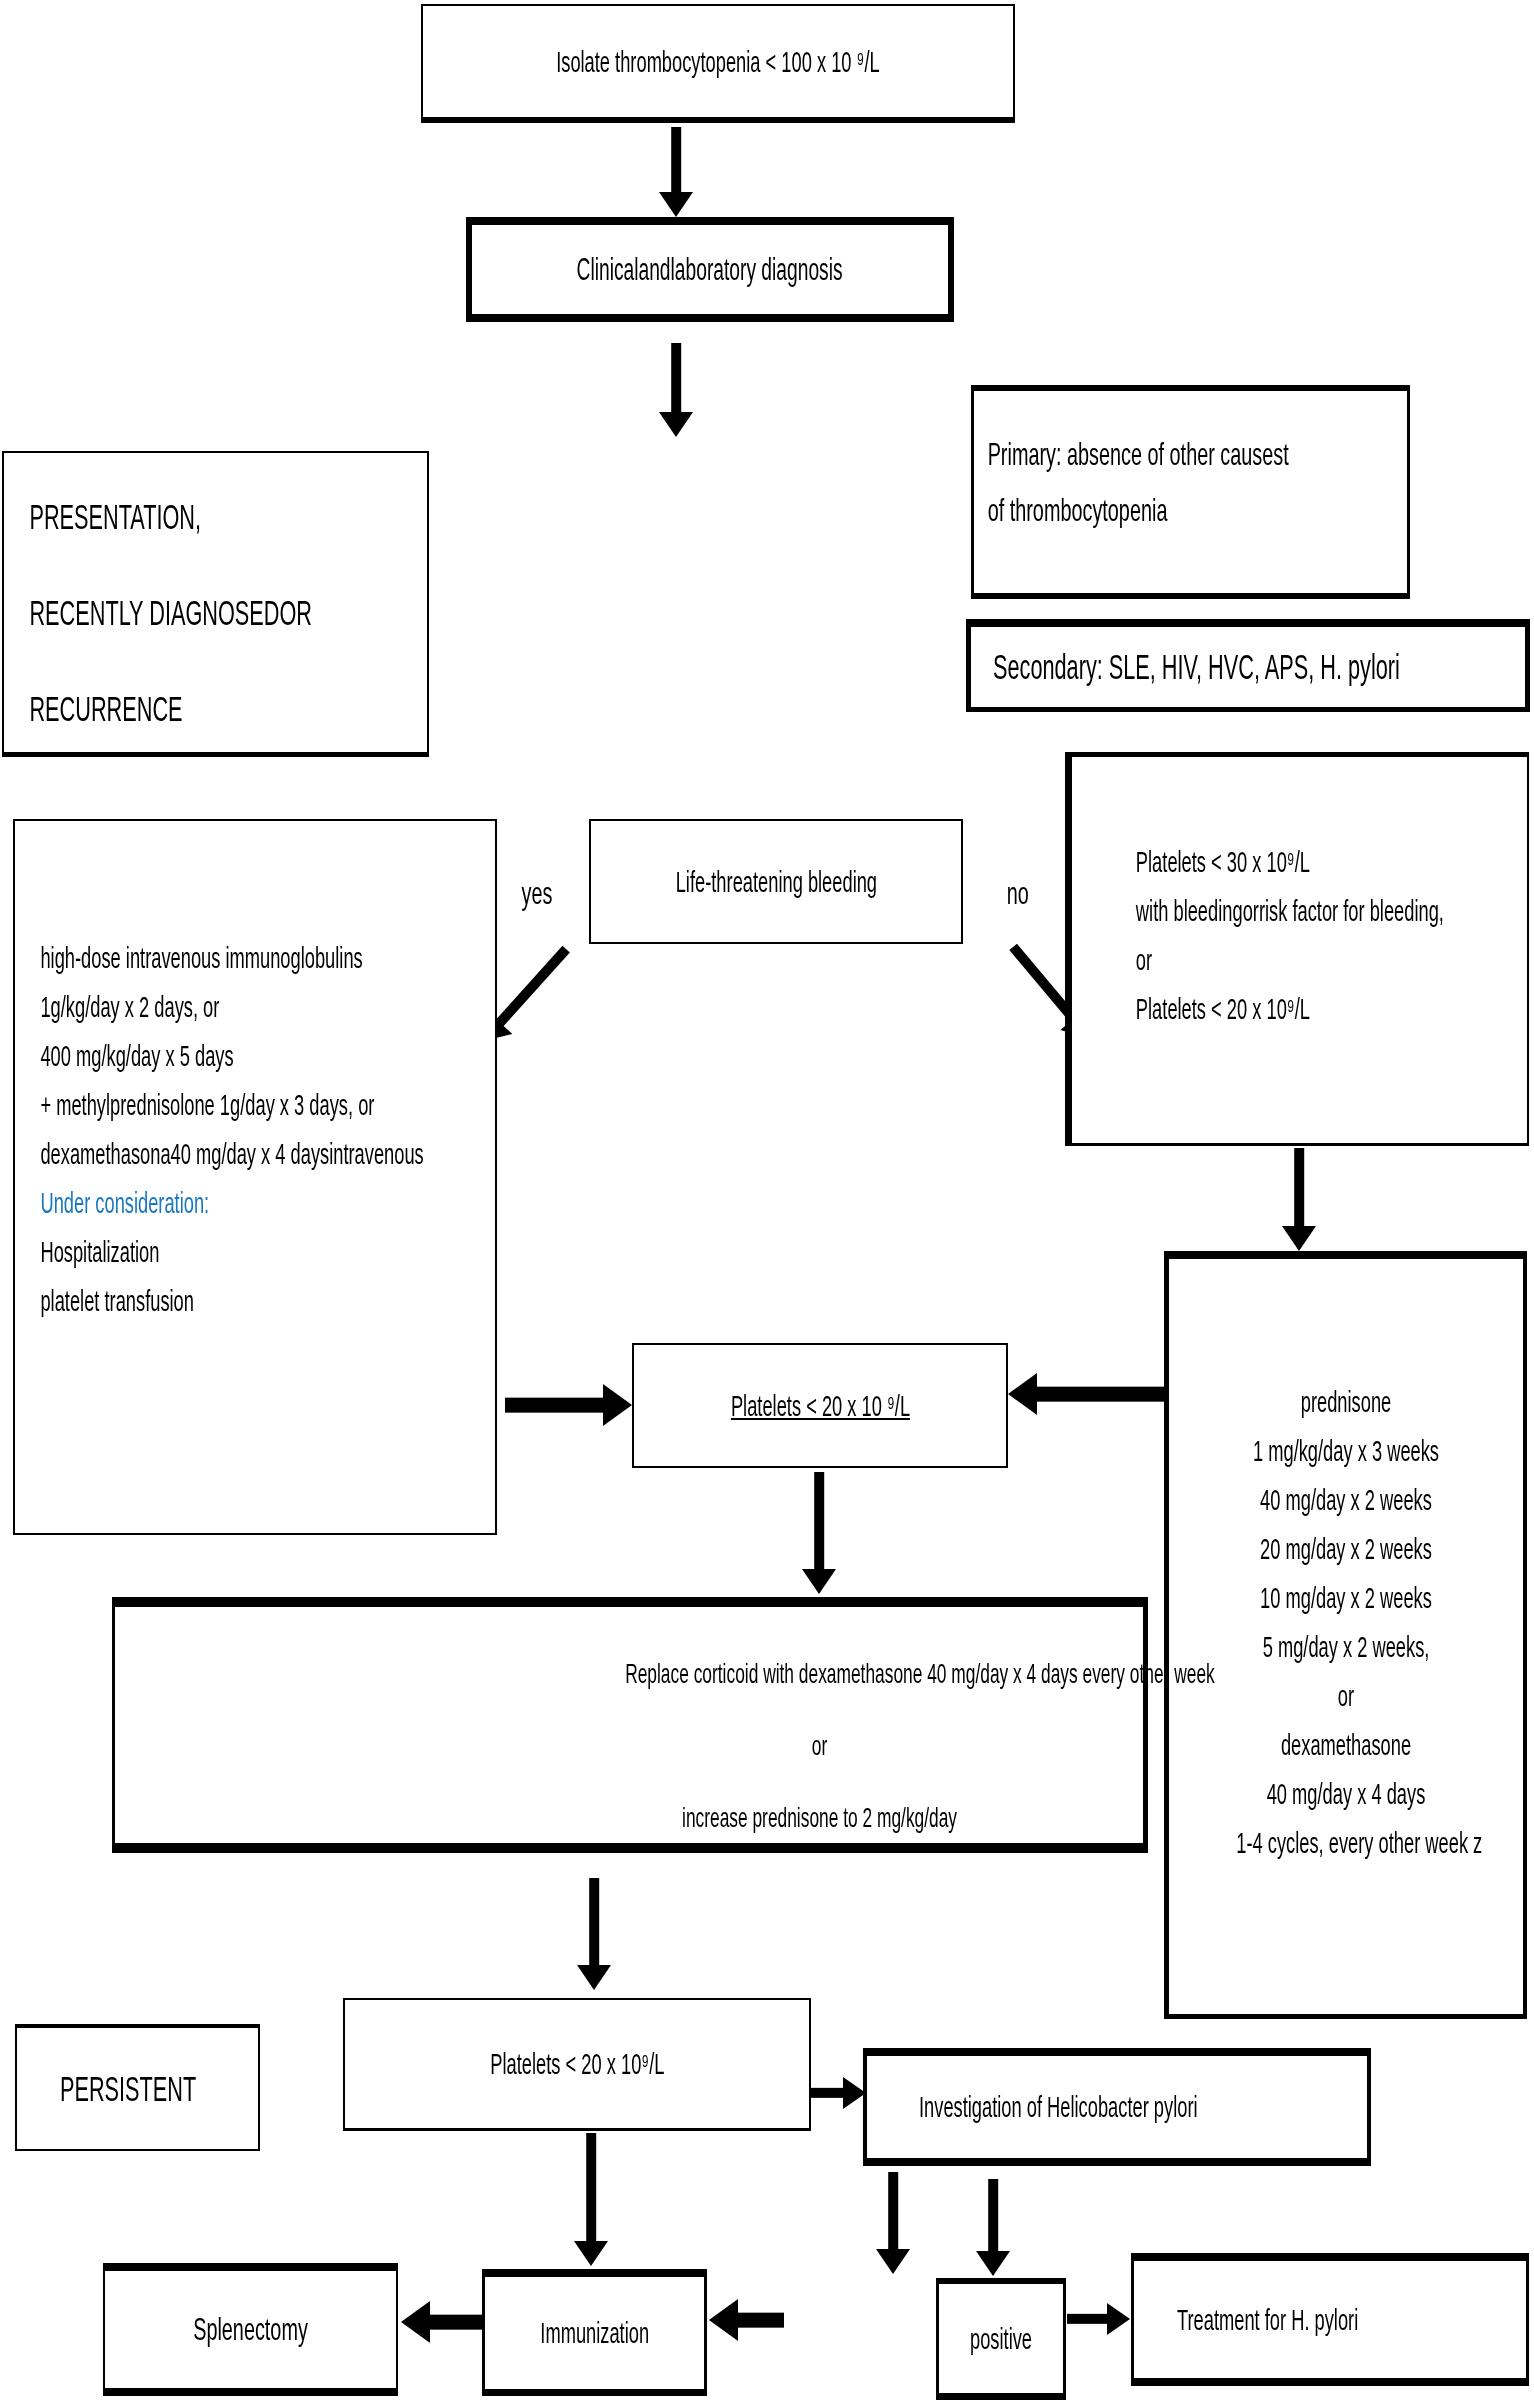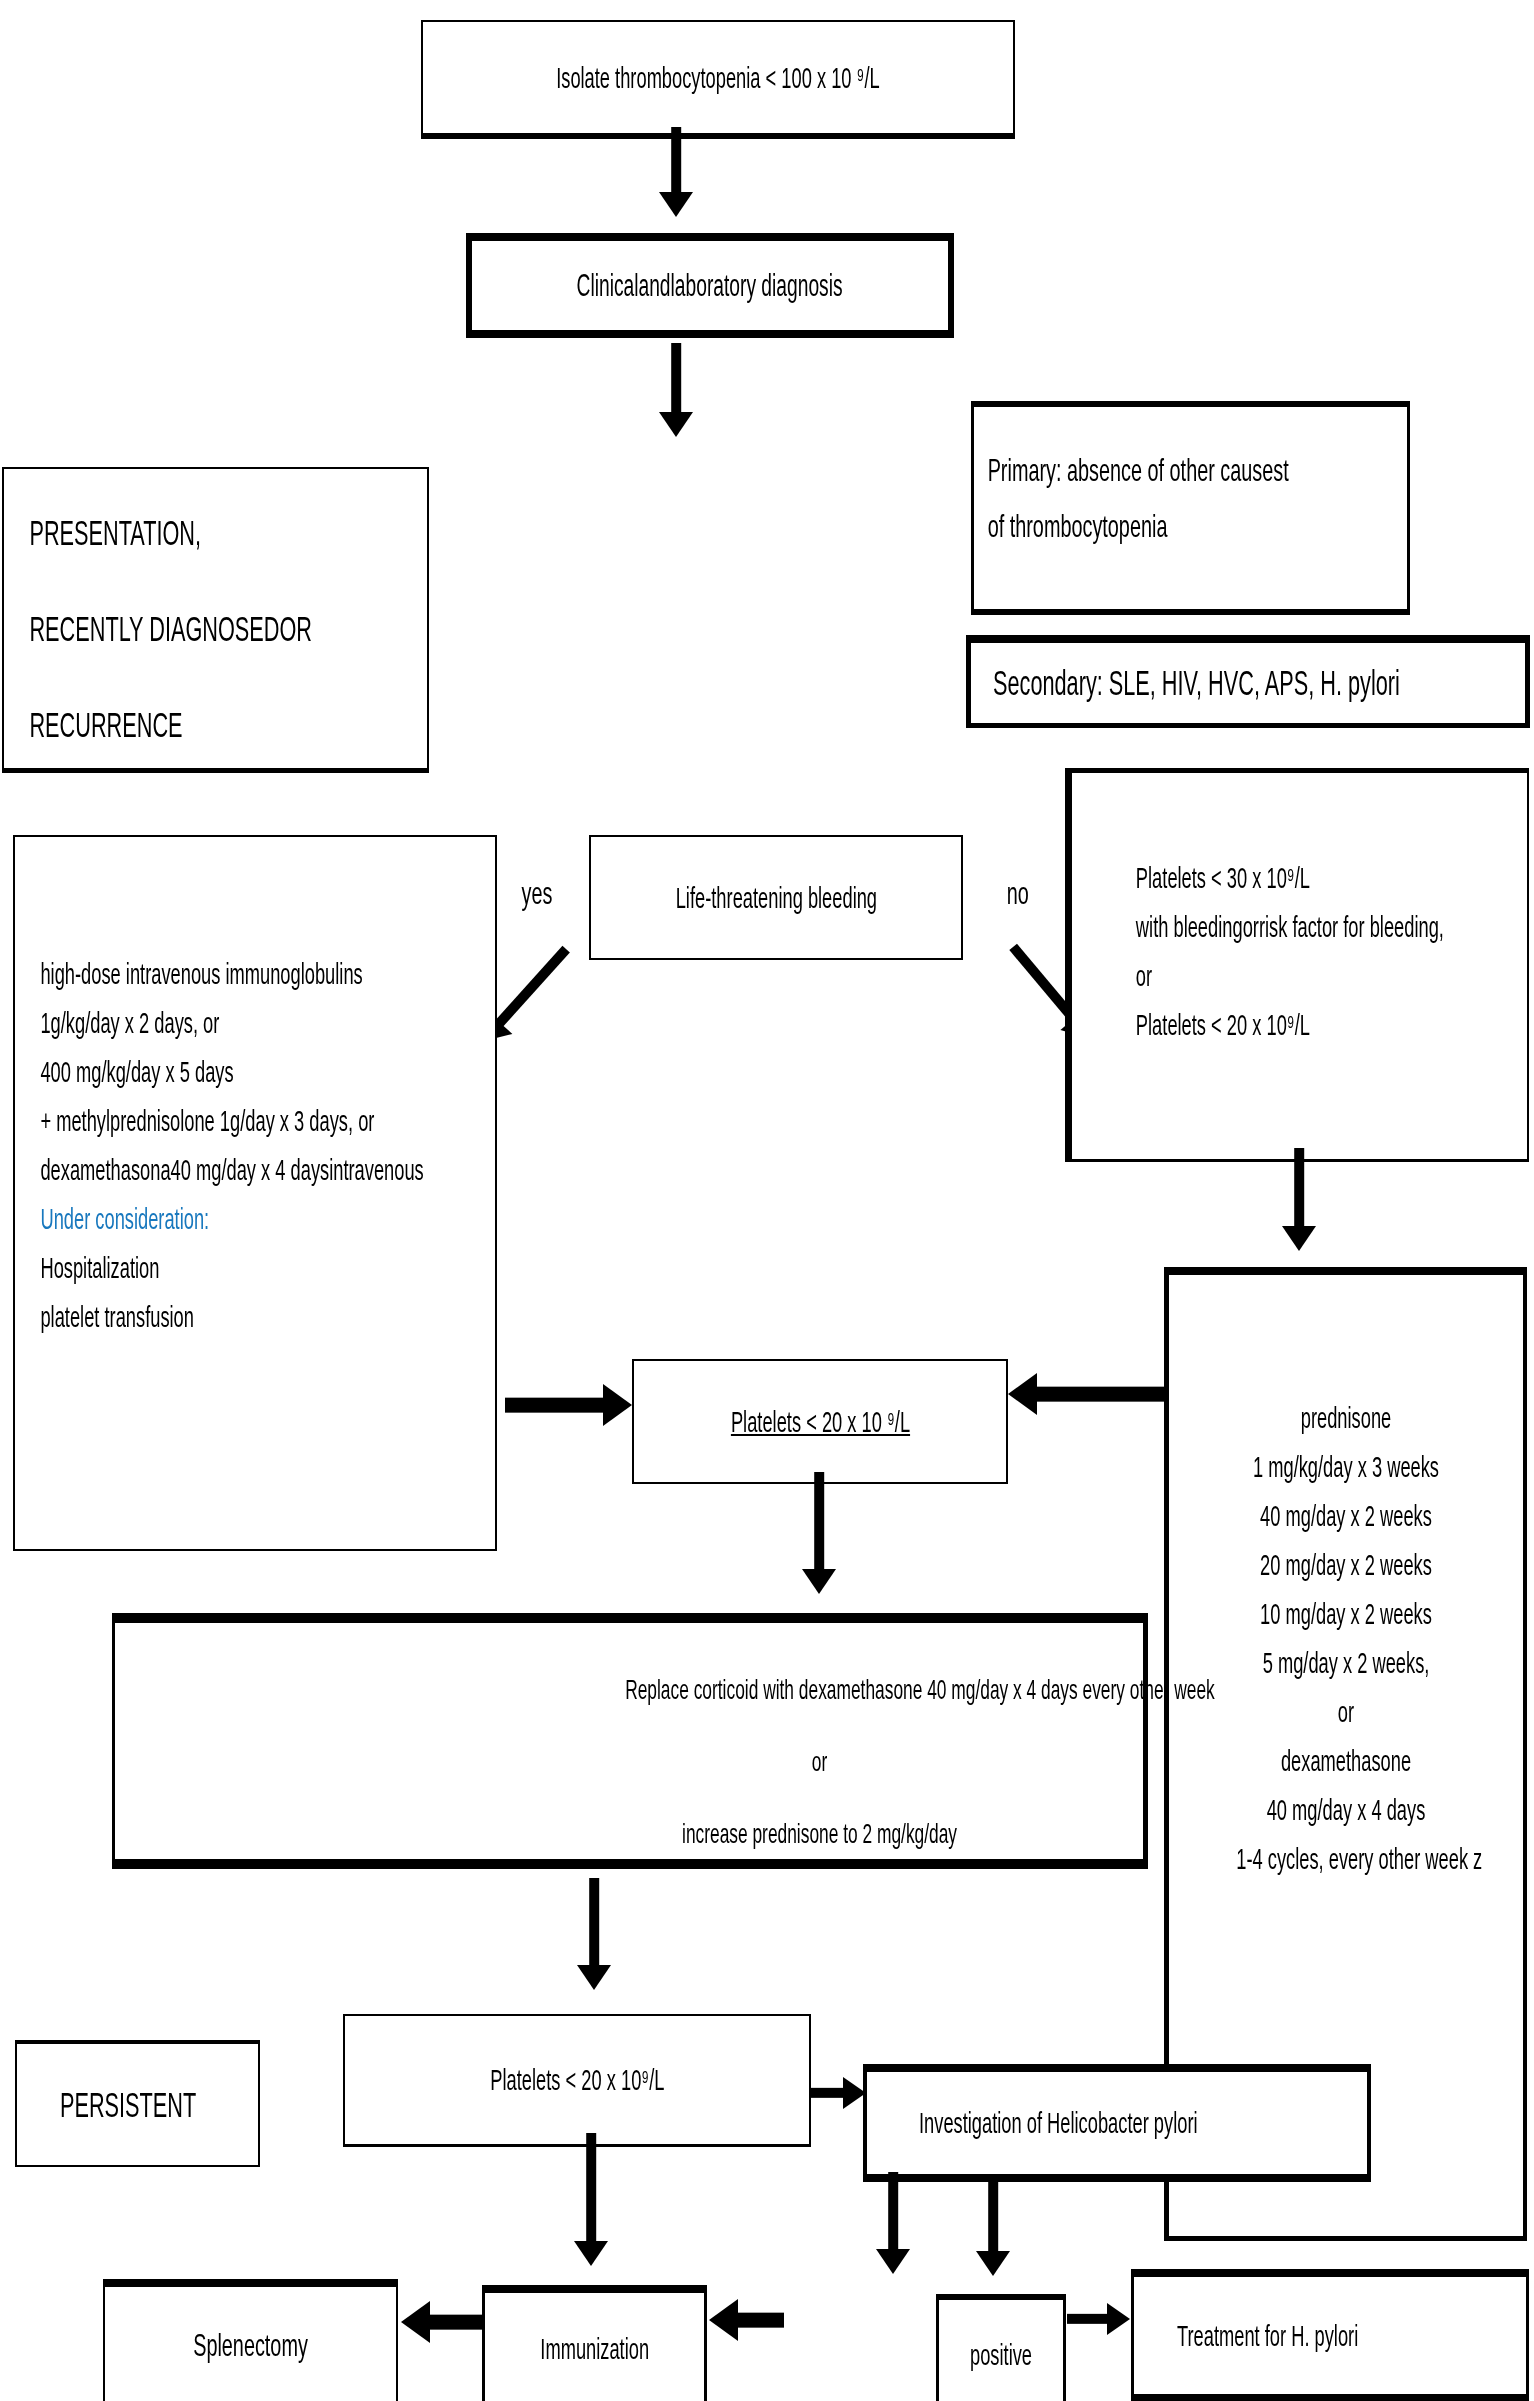--- a/index.html
+++ b/index.html
@@ -1,18 +1,18 @@
 <!DOCTYPE html>
 <html style="font-size:11.8px"><head>
 <meta charset="utf-8">
 <style>
   html,body{margin:0;padding:0;background:#ffffff;}
   #page{position:relative;width:1534px;height:2401px;background:#ffffff;overflow:hidden;
         font-family:"Liberation Sans", sans-serif;color:#000;}
-  .box{position:absolute;background:#fff;border-style:solid;border-color:#000;box-sizing:border-box;margin-top:16px;}
+  .box{position:absolute;background:#fff;border-style:solid;border-color:#000;box-sizing:border-box;}
   .c{display:flex;align-items:center;justify-content:center;text-align:center;}
   .l{display:flex;align-items:center;justify-content:flex-start;text-align:left;}
   .bt{transform:scaleX(0.62);white-space:nowrap;}
   .c .bt{transform-origin:50% 50%;}
   .l .bt{transform-origin:0 50%;}
   .blk .bt{transform-origin:0 0;}
   .cblk .bt{transform-origin:50% 0;}
   .blue{color:#1878be;}
   .lbl{position:absolute;font-size:32px;}
   .arrow{position:absolute;}
@@ -117,21 +117,21 @@
       <div>or</div>
       <div>Platelets &lt; 20 x 10⁹/L</div>
     </div>
   </div>
 
   <div class="arrow av" style="left:1282px;top:1148px;width:34px;height:103px;">
     <i class="sh"></i>
     <i class="hd"></i>
   </div>
 
-  <div class="box cblk" style="left:1164px;top:1251px;width:363px;height:974px;border-width:8px 4.4px 5.9px 5.9px;font-size:29.5px;text-align:center;">
+  <div class="box cblk" style="left:1164px;top:1251px;width:363px;height:768px;border-width:8px 4.4px 5.9px 5.9px;font-size:29.5px;text-align:center;">
     <div class="bt lines" style="padding-top:118px;line-height:49px;">
       <div>prednisone</div>
       <div>1 mg/kg/day x 3 weeks</div>
       <div>40 mg/day x 2 weeks</div>
       <div>20 mg/day x 2 weeks</div>
       <div>10 mg/day x 2 weeks</div>
       <div>5 mg/day x 2 weeks,</div>
       <div>or</div>
       <div>dexamethasone</div>
       <div>40 mg/day x 4 days</div>

